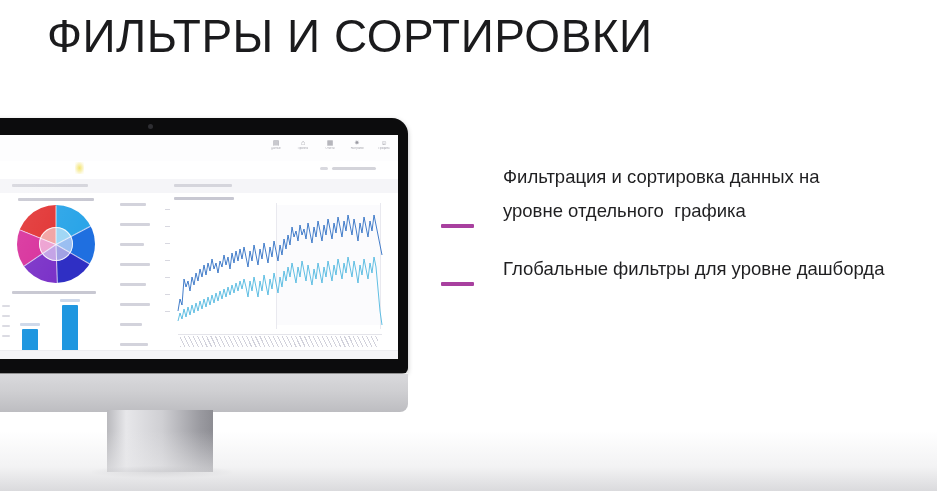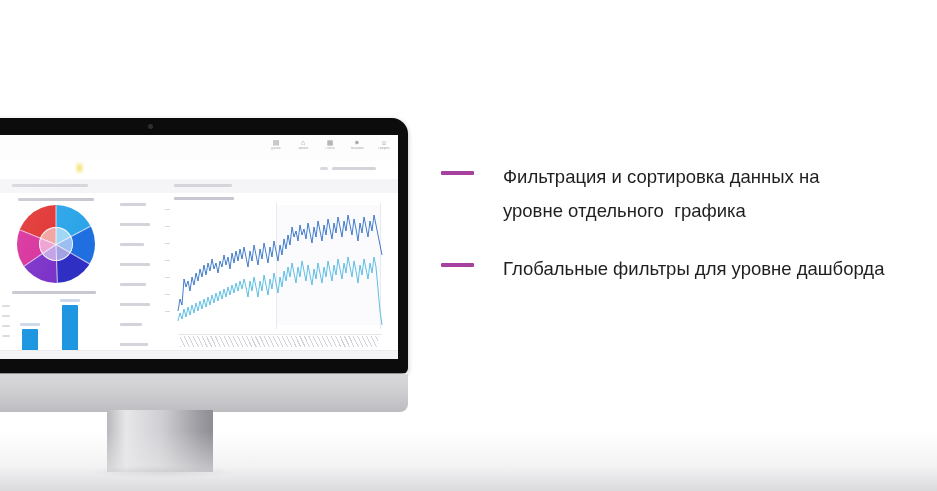--- a/index.html
+++ b/index.html
@@ -45,21 +45,21 @@
 
   
   #bullets {
     position: absolute;
     left: 441px;
     top: 160px;
     width: 496px;
   }
   .bullet-row {
     display: flex;
-    align-items: flex-start;
+    align-items: flex-end;
   }
   .bullet-row + .bullet-row { margin-top: 24px; }
   .dash {
     flex: 0 0 auto;
     width: 33px;
     height: 4px;
     border-radius: 1px;
     background: #a8409f;
     margin-top: 11px;
     margin-right: 29px;
@@ -378,20 +378,21 @@
     inset: 0;
     background: linear-gradient(115deg, rgba(255,255,255,0.30) 0%, rgba(255,255,255,0) 38%);
     pointer-events: none;
   }
 </style>
 </head>
 <body>
 
 <div id="slide">
 
+  <div id="page-title">ФИЛЬТРЫ И СОРТИРОВКИ</div>
 
   <div id="monitor">
 
     <div id="bezel">
       <div id="webcam"></div>
 
       <div id="screen">
 
         <div class="db-topbar">
 

